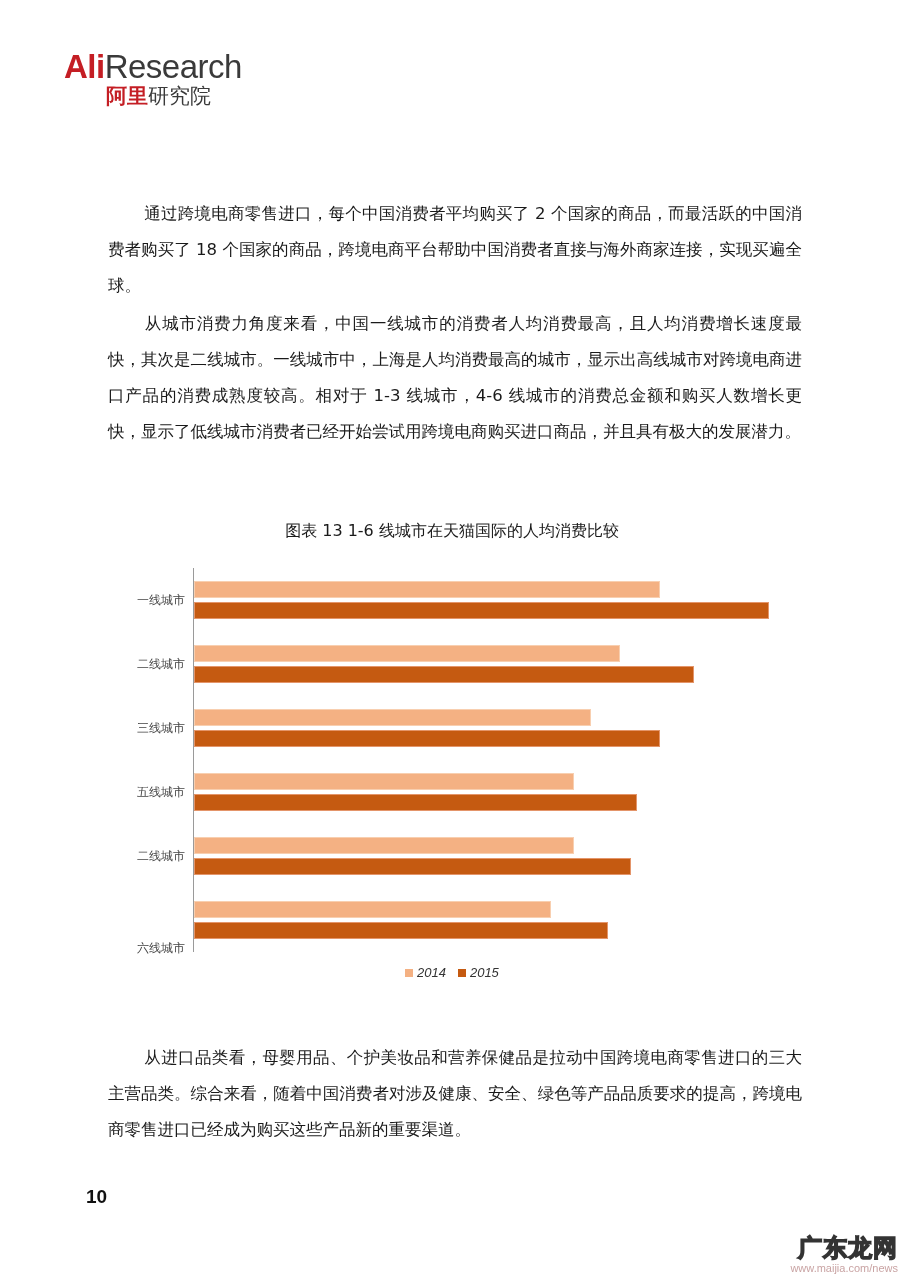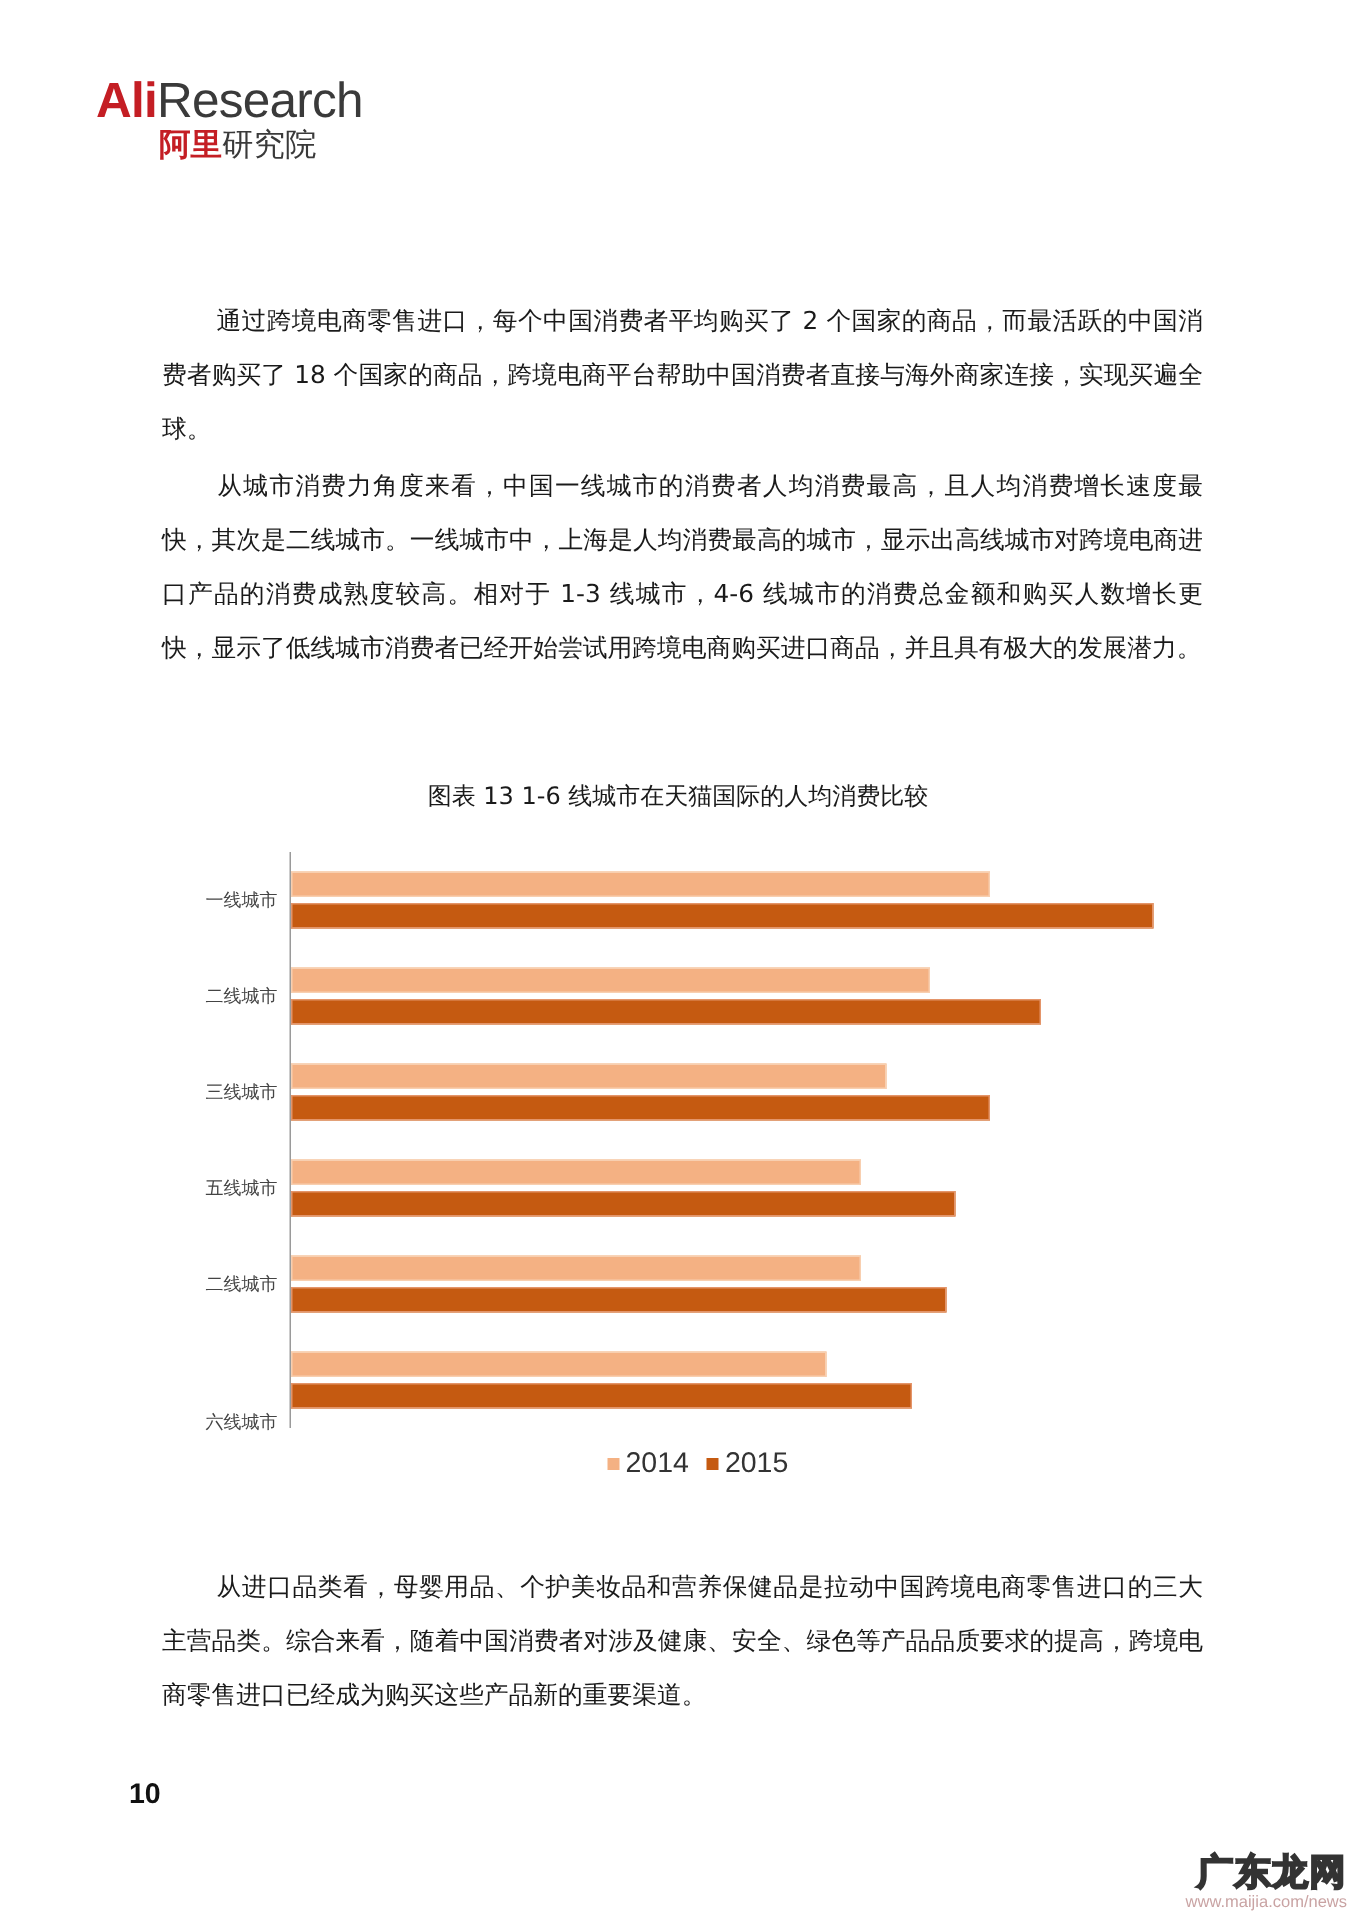--- a/index.html
+++ b/index.html
@@ -16,21 +16,21 @@
   #p1 { top:196px; }
   #p2 { top:306px; }
   #p3 { top:1040px; }
   .chart-title { position:absolute; left:0; width:904px; top:521px; text-align:center; font-size:16px; color:#1a1a1a; }
   .chart { position:absolute; left:0; top:0; width:904px; height:1000px; pointer-events:none; }
   .axis { position:absolute; left:193px; top:568px; width:1px; height:384px; background:#9a9a9a; }
   .cat-label { position:absolute; width:90px; left:95px; text-align:right; font-family:"DejaVu Serif", serif; font-size:12px; color:#444; }
   .bar { position:absolute; left:194px; height:17px; box-sizing:border-box; }
   .bar.s2014 { background:#f4b183; border:1px solid #f8cfb0; }
   .bar.s2015 { background:#c55a11; border:1px solid #e4956a; }
-  .legend { position:absolute; top:965px; left:405px; font-family:"Liberation Sans", sans-serif; font-size:19px; color:#333; display:flex; align-items:center; }
+  .legend { position:absolute; top:965px; left:405px; font-family:"Liberation Sans", sans-serif; font-size:13px; color:#333; display:flex; align-items:center;font-style:italic; }
   .legend .sw { width:8px; height:8px; display:inline-block; margin-right:4px; }
   .legend .item { display:flex; align-items:center; margin-right:12px; }
   .page-num { position:absolute; left:86px; top:1186px; font-family:"Liberation Sans", sans-serif; font-weight:bold; font-size:19px; color:#111; }
   .wm { position:absolute; right:6px; top:1232px; text-align:right; }
   .wm-cn { font-size:24px; font-weight:bold; color:#fff; -webkit-text-stroke:1.4px #333; letter-spacing:1px; }
   .wm-url { font-family:"Liberation Sans", sans-serif; font-size:11px; color:#c9a3a3; margin-top:-2px; }
 </style>
 </head>
 <body>
 

